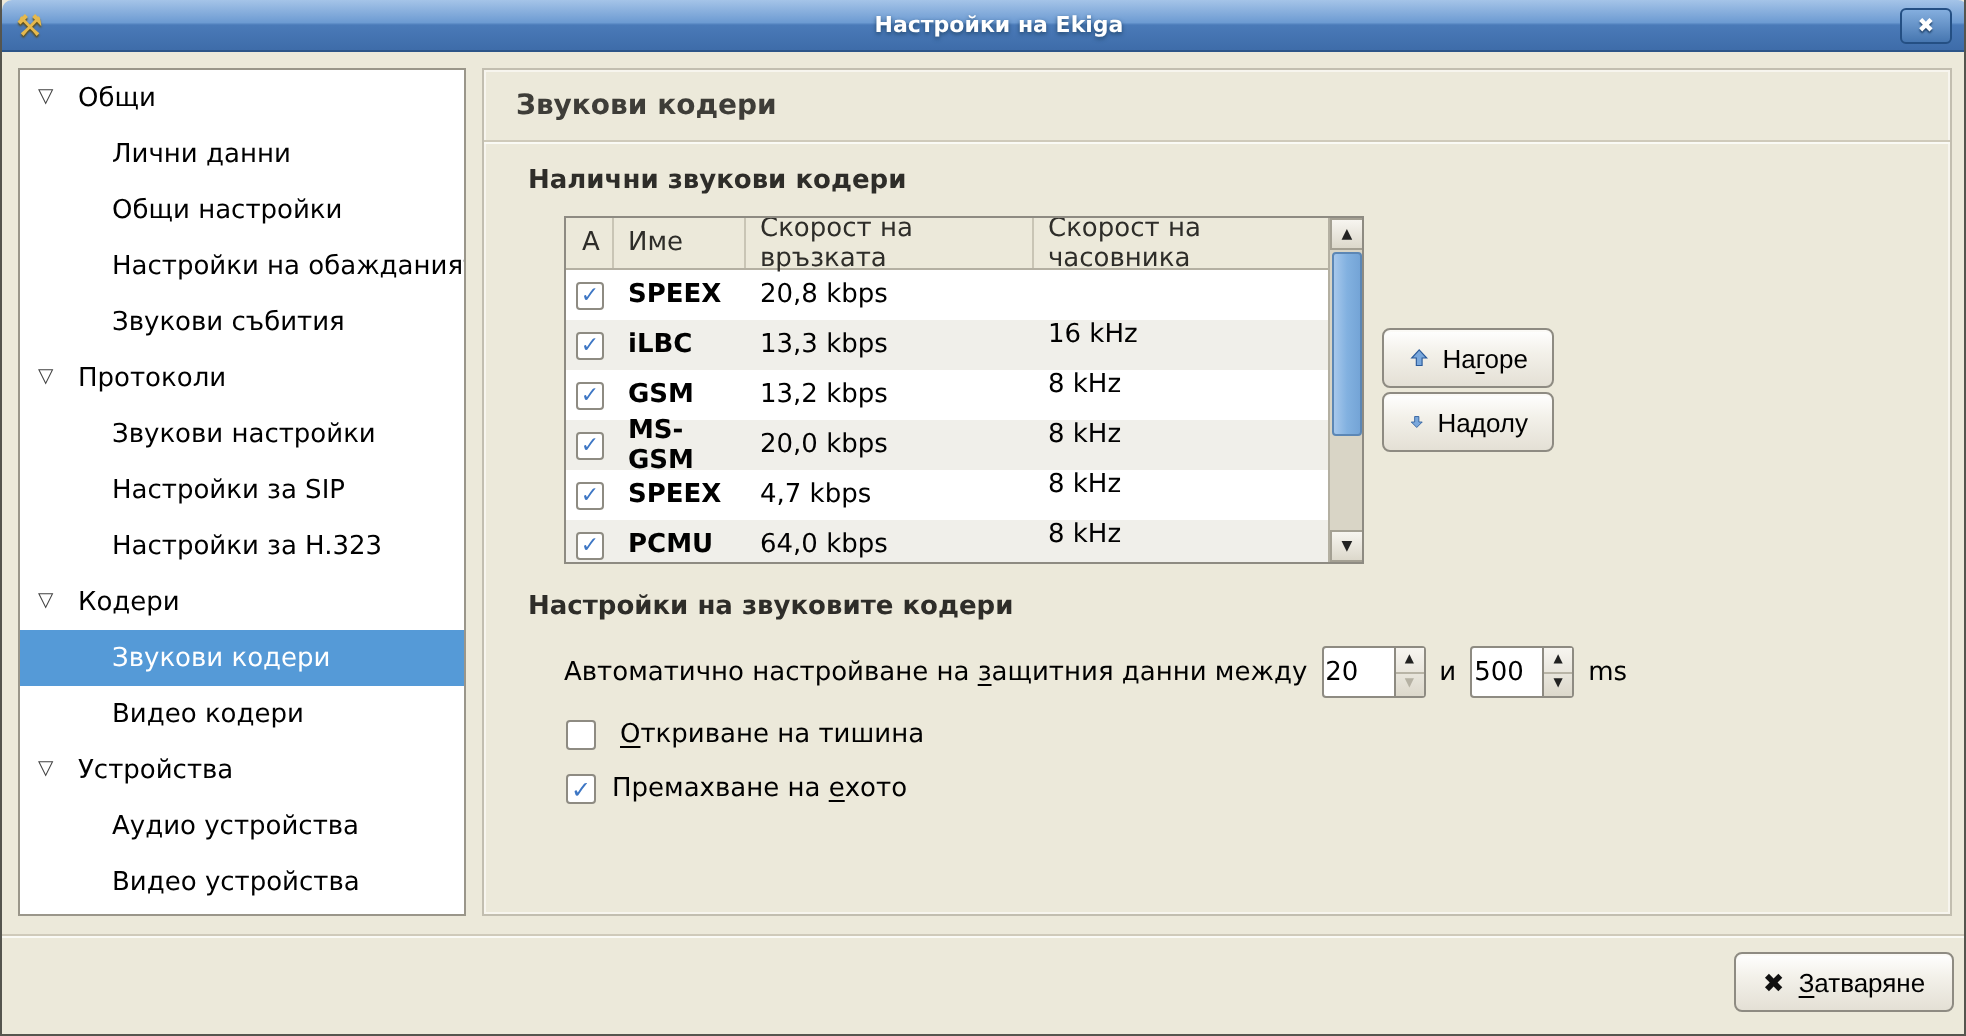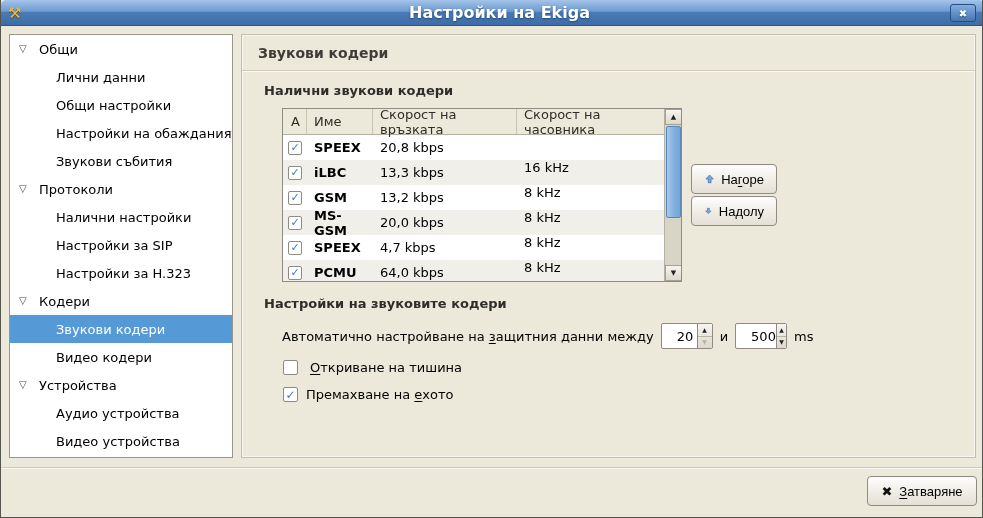--- a/index.html
+++ b/index.html
@@ -16,21 +16,21 @@
   .titlebar{
     position:absolute;left:0;top:0;width:983px;height:26px;
     background:linear-gradient(#a5c4e8 0%, #6d9bd2 45%, #4a7ab8 50%, #3e6ca9 100%);
     border-bottom:1px solid #2c5588;
     border-radius:5px 5px 0 0;
     display:flex;align-items:center;
   }
   .titlebar .win-icon{width:18px;height:18px;margin-left:7px;font-size:15px;line-height:18px;color:#e5b94e;text-shadow:0 1px 1px #5a4a10;}
   .titlebar .title{
     position:absolute;left:14px;right:0;text-align:center;
-    font-weight:bold;color:#fff;font-size:16px;
+    font-weight:bold;color:#fff;font-size:11px;
     text-shadow:0 1px 2px #23496f;
   }
   .titlebar .close-btn{
     position:absolute;right:8px;top:4px;width:26px;height:18px;
     background:linear-gradient(#84aede,#4676b0);
     border:1px solid #244f83;border-radius:3px;
     color:#fff;font-size:10px;font-weight:bold;
     display:flex;align-items:center;justify-content:center;
     text-shadow:0 1px 1px #1d3f66;cursor:default;
   }
@@ -93,21 +93,21 @@
     border:1px solid #8e8b82;border-radius:4px;
     font-size:13px;color:#000;padding:0 12px;cursor:default;
     box-shadow:0 1px 0 #fbfaf6 inset;
   }
   .move-btn{position:absolute;left:449px;width:86px;height:30px;padding-left:13px;}
   .mn{text-decoration:underline;text-underline-offset:2px;}
   .arrow-icon{width:16px;height:16px;display:block;}
   
   .jitter-row{position:absolute;left:40px;top:288px;display:flex;align-items:center;gap:7px;}
   .spinbox{display:flex;width:52px;height:26px;background:#fff;border:1px solid #8e8b82;border-radius:2px;}
-  .spin-value{flex:1;display:flex;align-items:center;padding-left:15px;}
+  .spin-value{flex:1;display:flex;align-items:center;padding-left:1px;}
   .spin-steppers{width:15px;display:flex;flex-direction:column;border-left:1px solid #8e8b82;background:linear-gradient(#f7f5f0,#dcd8cb);}
   .spin-steppers span{flex:1;display:flex;align-items:center;justify-content:center;font-size:6px;color:#222;line-height:1;}
   .spin-steppers span.dim{color:#b5b1a3;}
   .spin-steppers span:first-child{border-bottom:1px solid #b8b4a6;}
   .check-row{position:absolute;left:41px;display:flex;align-items:center;gap:8px;}
   .big-check{width:15px;height:15px;background:#fff;border:1px solid #8e8b82;border-radius:2px;
     display:flex;align-items:center;justify-content:center;font-size:12px;font-weight:bold;color:#3d76c4;line-height:1;}
   
   .footer-sep{position:absolute;left:0;top:467px;width:983px;height:2px;border-top:1px solid #cfcaba;border-bottom:1px solid #fafaf5;}
   .close-dialog-btn{position:absolute;left:866px;top:476px;width:110px;height:30px;}
@@ -139,21 +139,21 @@
       <span class="tree-label">Настройки на обажданията</span>
     </div>
     <div class="tree-row child">
       <span class="tree-label">Звукови събития</span>
     </div>
     <div class="tree-row group">
       <span class="expander">▽</span>
       <span class="tree-label">Протоколи</span>
     </div>
     <div class="tree-row child">
-      <span class="tree-label">Налични настройки</span>
+      <span class="tree-label">Звукови настройки</span>
     </div>
     <div class="tree-row child">
       <span class="tree-label">Настройки за SIP</span>
     </div>
     <div class="tree-row child">
       <span class="tree-label">Настройки за H.323</span>
     </div>
     <div class="tree-row group">
       <span class="expander">▽</span>
       <span class="tree-label">Кодери</span>

